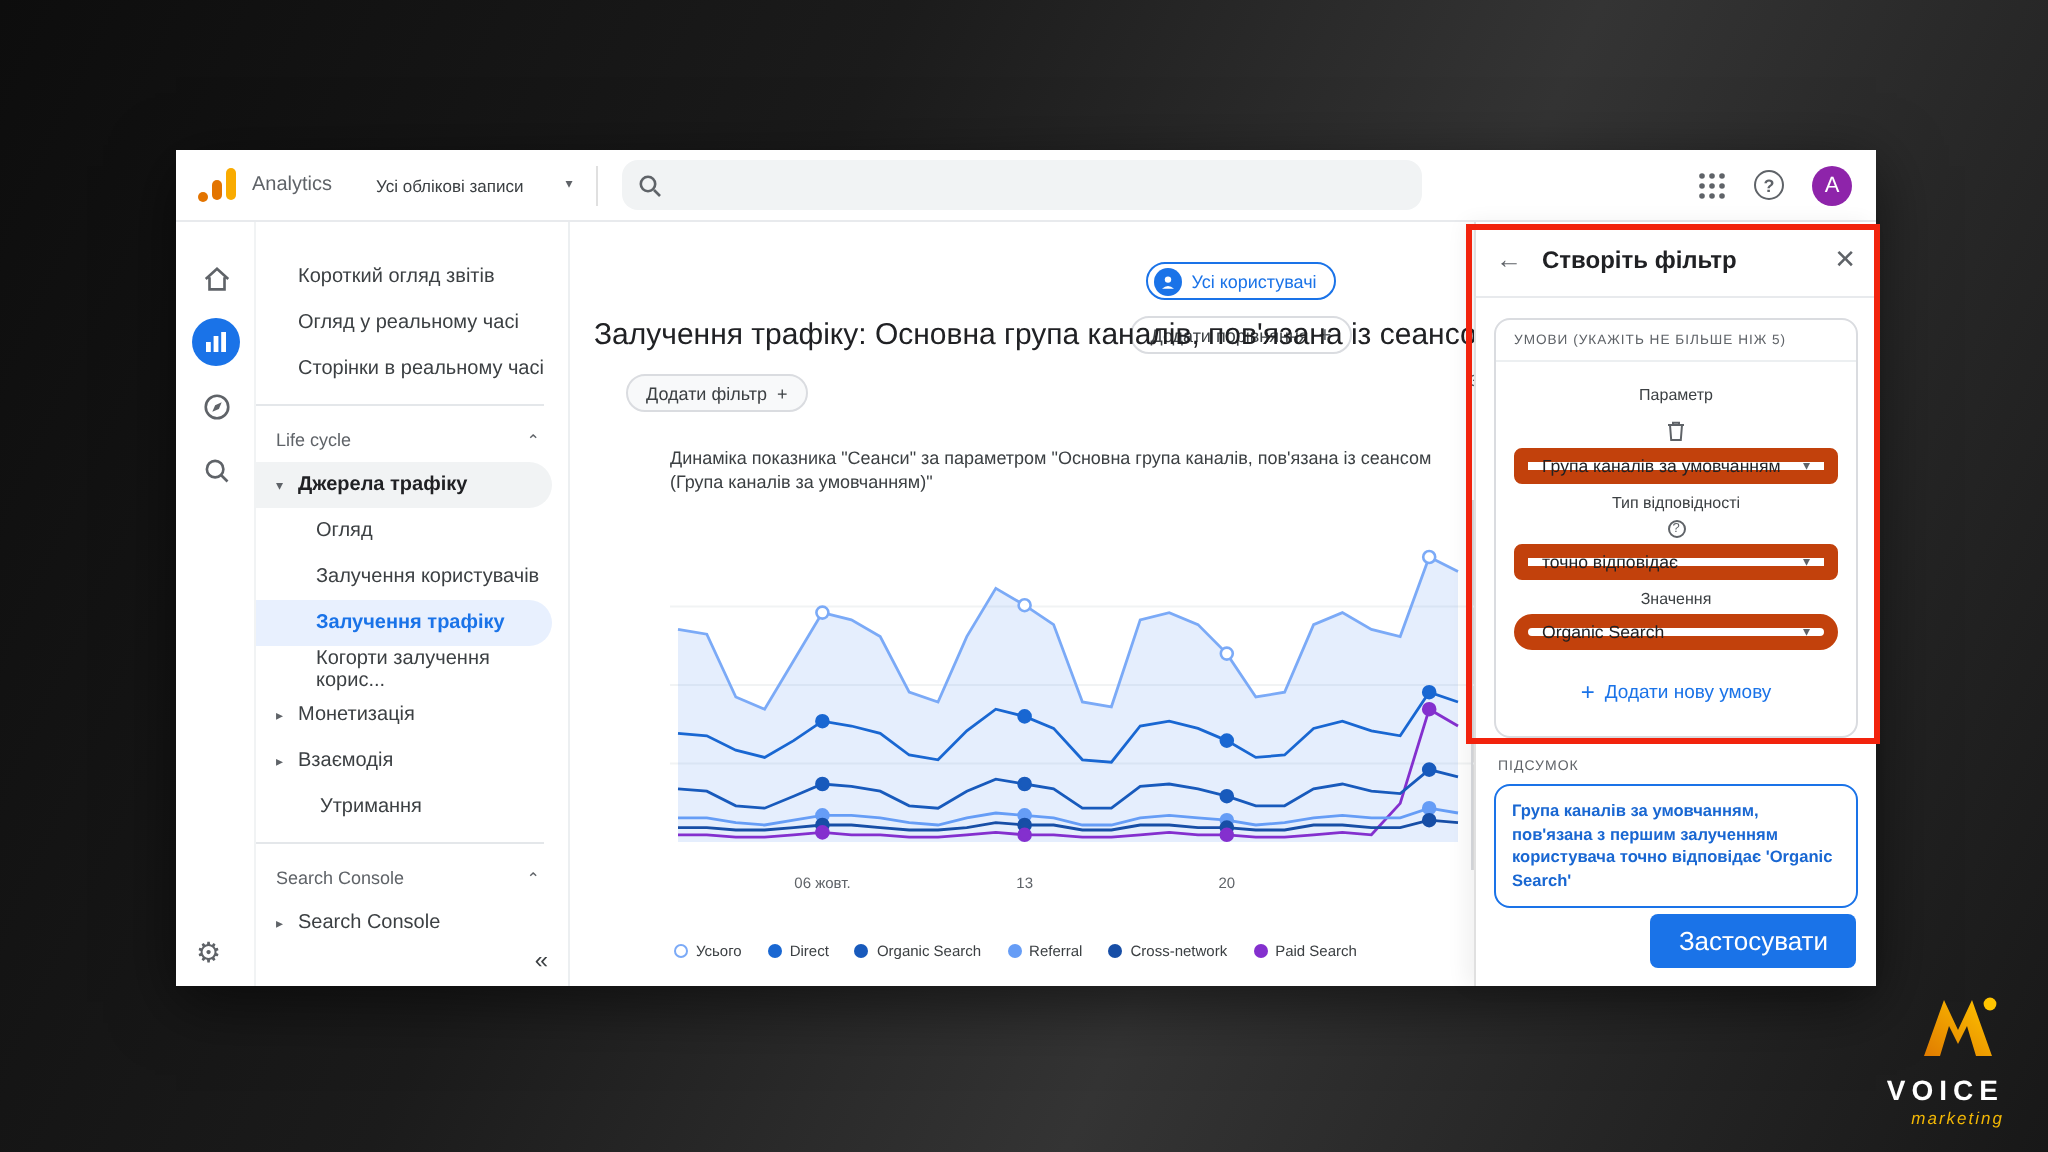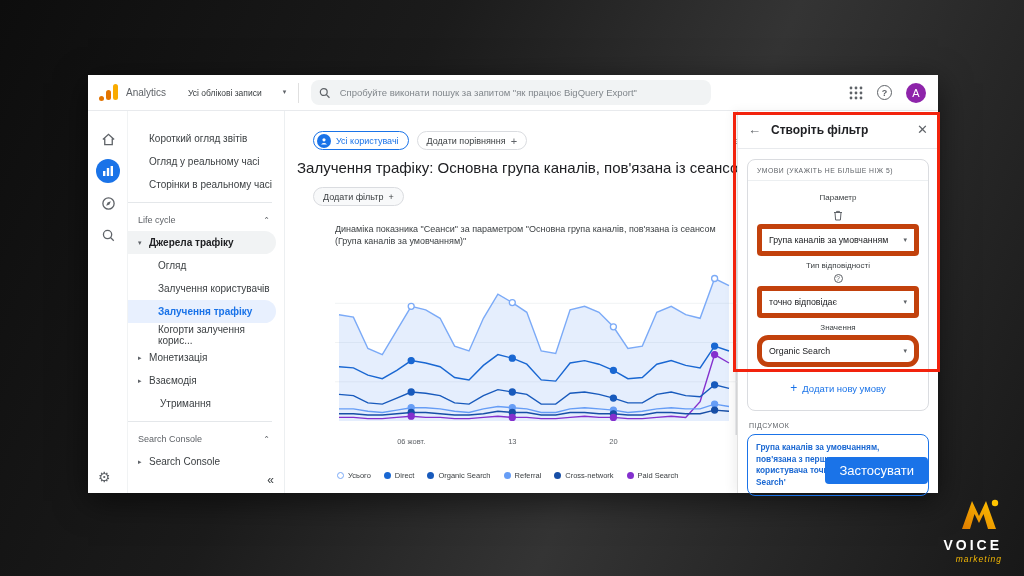--- a/index.html
+++ b/index.html
@@ -38,21 +38,21 @@
   .sb-item.indtxt{padding-left:21px;}
   .sb-item.sel{background:#e8f0fe;color:#1a73e8;font-weight:bold;}
   .sb-item.actgrp{background:#f1f3f4;font-weight:bold;color:#202124;}
   .sb-div{height:1px;background:#e4e7ea;margin:6px 12px 6px 0;}
   .sb-section{height:22px;display:flex;align-items:center;justify-content:space-between;font-size:9px;color:#5f6368;padding:0 14px 0 10px;cursor:pointer;}
   .sb-chevup{font-size:8px;color:#5f6368;}
   .collapse-btn{position:absolute;right:10px;bottom:6px;font-size:12px;color:#3c4043;cursor:pointer;}
   .rail-gear{position:absolute;left:10px;bottom:8px;font-size:14px;color:#5f6368;cursor:pointer;}
   
   .main{position:absolute;left:197px;top:36px;right:0;bottom:0;background:#fff;overflow:hidden;}
-  .chips-row{position:absolute;left:28px;top:20px;right:10px;display:flex;align-items:center;gap:8px;}
+  .chips-row{position:absolute;left:28px;top:20px;right:10px;display:flex;align-items:center;gap:8px;flex-direction:column;}
   .chip{height:19px;border-radius:10px;display:flex;align-items:center;gap:5px;font-size:9px;padding:0 9px;cursor:pointer;background:#fff;}
   .chip-users{border:1px solid #1a73e8;color:#1a73e8;padding-left:3px;}
   .chip-cmp{border:1px solid #dadce0;color:#3c4043;}
   .chip .plus{font-size:11px;color:#5f6368;}
   .users-badge{width:14px;height:14px;border-radius:50%;background:#1a73e8;display:flex;align-items:center;justify-content:center;flex:0 0 auto;}
   .daterange{margin-left:auto;display:flex;align-items:baseline;gap:6px;cursor:pointer;white-space:nowrap;}
   .dr-pre{font-size:8px;color:#5f6368;}
   .dr-val{font-size:9.5px;color:#202124;}
   .dr-car{font-size:7px;color:#5f6368;}
   .report-title{position:absolute;left:12px;top:48px;font-size:15px;color:#202124;white-space:nowrap;}
@@ -70,21 +70,21 @@
   .panel{position:absolute;left:649px;top:36px;width:201px;bottom:0;background:#fff;border-left:1px solid #e0e0e0;box-shadow:-4px 0 10px rgba(0,0,0,.06);z-index:5;}
   .panel-head{height:38px;display:flex;align-items:center;padding:0 10px;border-bottom:1px solid #e8eaed;gap:10px;}
   .panel-back{font-size:13px;color:#5f6368;cursor:pointer;}
   .panel-title{font-size:12px;color:#202124;font-weight:bold;}
   .panel-close{margin-left:auto;font-size:13px;color:#5f6368;cursor:pointer;}
   .cond-box{margin:10px 9px 0 9px;border:1px solid #dadce0;border-radius:8px;overflow:hidden;}
   .cond-head{font-size:6.8px;letter-spacing:.5px;color:#5f6368;padding:7px 9px 6px 9px;border-bottom:1px solid #eceff1;}
   .cond-body{padding:7px 9px 9px 9px;}
   .fld-label{font-size:8px;color:#3c4043;margin:5px 0 3px 0;display:flex;align-items:center;gap:4px;flex-direction:column;}
   .fld-label .spacer{flex:1;}
-  .select{height:32px;border:5px solid #c2410c;border-radius:4px;display:flex;align-items:center;font-size:8.8px;color:#202124;padding:0 7px;cursor:pointer;background:#fff;}
+  .select{height:18px;border:7px solid #c2410c;border-radius:4px;display:flex;align-items:center;font-size:8.8px;color:#202124;padding:0 7px;cursor:pointer;background:#fff;}
   .select .car{margin-left:auto;font-size:7px;color:#5f6368;}
   .select.pill{border-radius:11px;}
   .add-cond{margin:10px auto 2px auto;display:flex;align-items:center;justify-content:center;gap:5px;color:#1a73e8;font-size:9.5px;cursor:pointer;width:max-content;padding:4px 6px;}
   .add-cond .pl{font-size:12px;}
   .summary-head{font-size:7px;letter-spacing:.5px;color:#5f6368;margin:11px 0 5px 11px;}
   .summary-box{margin:0 9px;border:1px solid #1a73e8;border-radius:8px;padding:7px 8px;font-size:8.3px;line-height:1.4;color:#1967d2;font-weight:bold;}
   .apply-btn{position:absolute;right:10px;bottom:9px;background:#1a73e8;color:#fff;border:none;border-radius:4px;font-size:13px;padding:6px 14px;cursor:pointer;font-family:inherit;}
   
   .redbox{position:absolute;left:733px;top:112px;width:207px;height:260px;border:3px solid #f2230d;z-index:9;pointer-events:none;}
   
@@ -111,21 +111,20 @@
       <div class="acct">
         <span>Усі облікові записи</span>
         <span class="car">▾</span>
       </div>
       <div class="vdiv"></div>
       <div class="searchbar">
         <svg width="12" height="12" viewBox="0 0 12 12">
           <circle cx="5" cy="5" r="3.6" fill="none" stroke="#5f6368" stroke-width="1.3"></circle>
           <line x1="8" y1="8" x2="11" y2="11" stroke="#5f6368" stroke-width="1.3"></line>
         </svg>
-        <input type="text" placeholder="Спробуйте виконати пошук за запитом &quot;як працює BigQuery Export&quot;" style="">
       </div>
       <div class="tb-right">
         <svg width="14" height="14" viewBox="0 0 14 14">
           <g fill="#5f6368">
             <circle cx="2" cy="2" r="1.4"></circle>
               <circle cx="7" cy="2" r="1.4"></circle>
               <circle cx="12" cy="2" r="1.4"></circle>
             <circle cx="2" cy="7" r="1.4"></circle>
               <circle cx="7" cy="7" r="1.4"></circle>
               <circle cx="12" cy="7" r="1.4"></circle>

